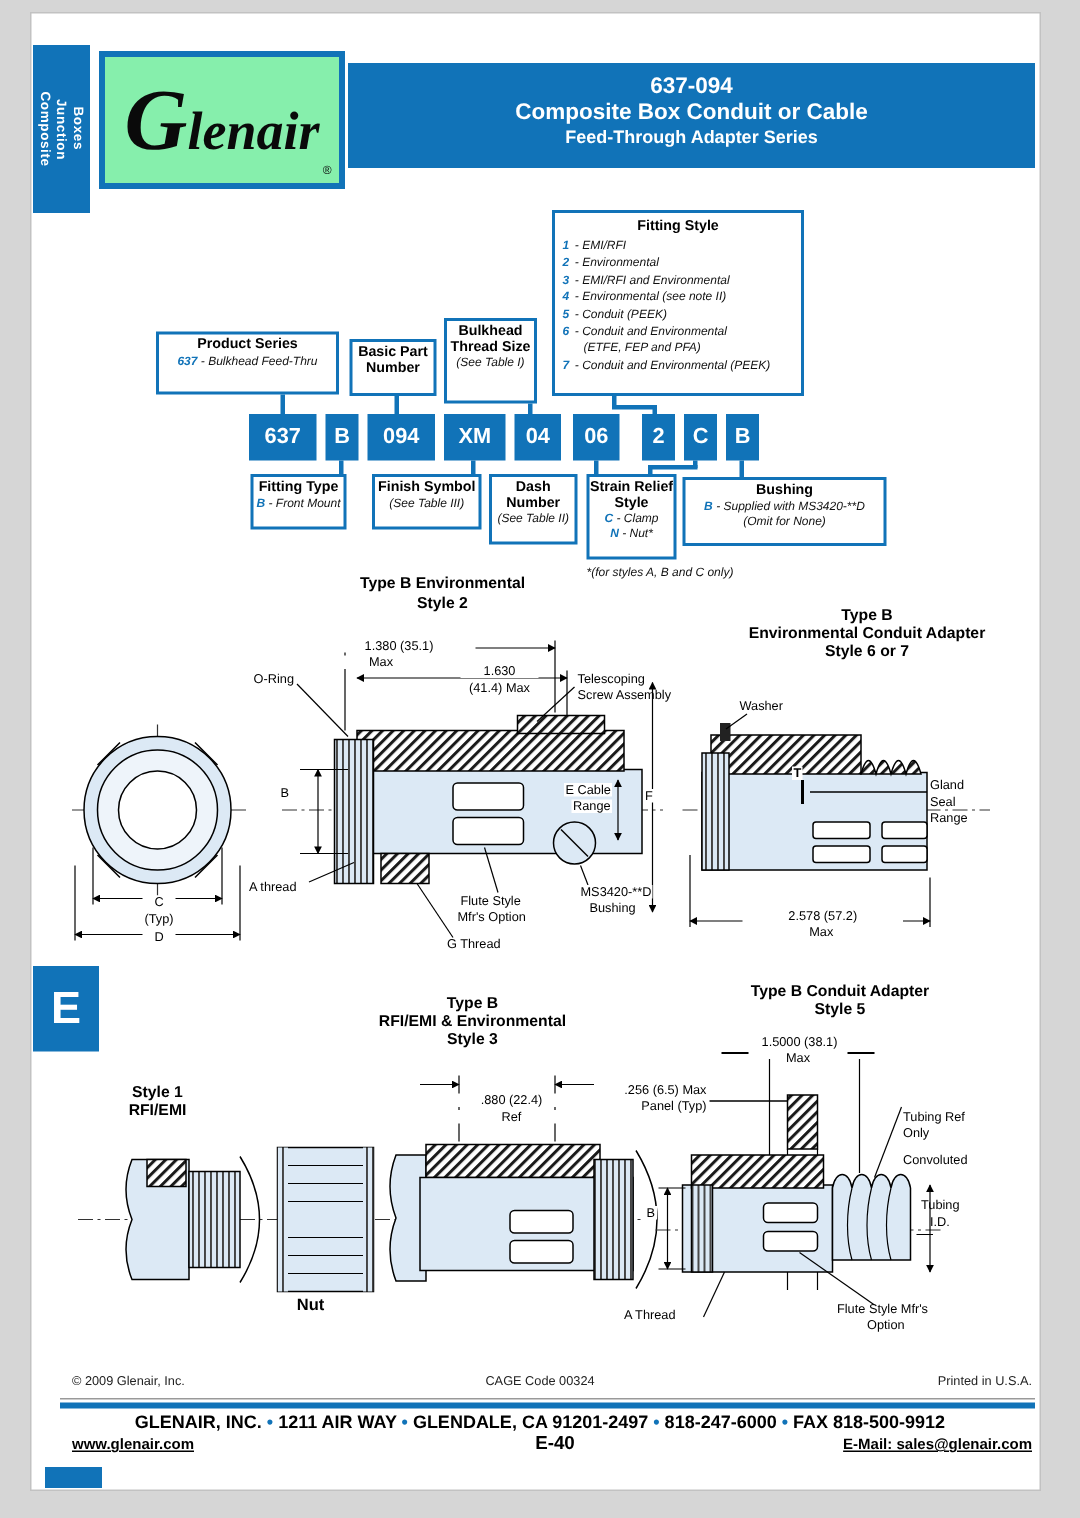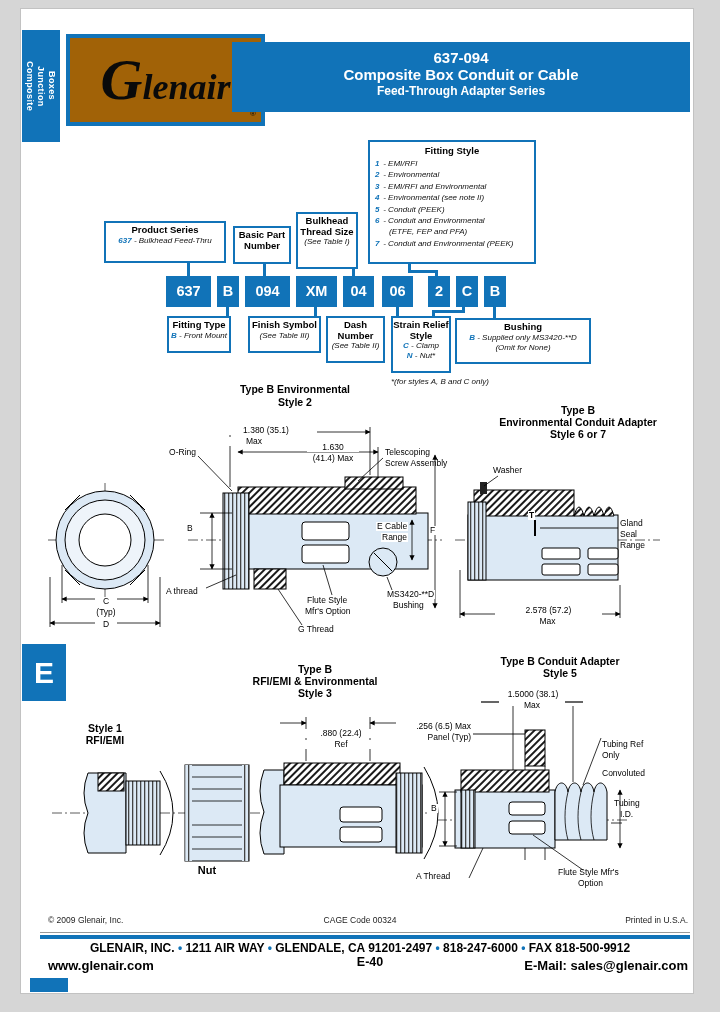--- a/index.html
+++ b/index.html
@@ -4,21 +4,21 @@
 <style>
   :root{ --blue:#1173b8; --fill:#dce9f5; }
   html,body{margin:0;padding:0;}
   body{font-family:"Liberation Sans",sans-serif;background:#d6d6d6;}
   #page{position:relative;width:720px;height:1012px;background:#d6d6d6;overflow:hidden;}
   .abs{position:absolute;}
   #white-page{left:20px;top:8px;width:672px;height:984px;background:#fff;border:1px solid #c2c2c2;}
   
   #side-tab{left:22px;top:30px;width:38px;height:112px;background:var(--blue);display:flex;flex-direction:row;justify-content:center;align-items:center;gap:1px;}
   #side-tab span{writing-mode:vertical-lr;color:#fff;font-weight:bold;font-size:9px;letter-spacing:.4px;}
-  #logo-box{left:66px;top:34px;width:156px;height:84px;background:#a16207;border:4px solid var(--blue);padding-left:35px;}
+  #logo-box{left:66px;top:34px;width:156px;height:84px;background:#86efac;border:4px solid var(--blue);}
   #logo-text{position:absolute;left:0;right:0;top:8px;text-align:center;font-family:"Liberation Serif",serif;font-style:italic;font-weight:bold;font-size:36px;color:#0a0a0a;}
   #logo-text::first-letter{font-size:58px;}
   #logo-reg{position:absolute;right:5px;bottom:4px;font-size:8px;color:#0a0a0a;}
   #header-bar{left:232px;top:42px;width:458px;height:70px;background:var(--blue);color:#fff;text-align:center;padding-top:7px;box-sizing:border-box;}
   #header-bar .h1{font-size:15px;font-weight:bold;line-height:17px;}
   #header-bar .h2{font-size:15px;font-weight:bold;line-height:18px;}
   #header-bar .h3{font-size:12px;font-weight:bold;line-height:15px;}
   
   #fitting-box{left:368px;top:140px;width:168px;height:124px;border:2px solid var(--blue);background:#fff;box-sizing:border-box;padding:3px 5px;}
   #fitting-box .t{text-align:center;font-weight:bold;font-size:9.5px;margin-bottom:2px;}
@@ -44,21 +44,21 @@
   .bold{font-weight:bold;}
   
   #e-tab{left:22px;top:644px;width:44px;height:57px;background:var(--blue);color:#fff;font-weight:bold;font-size:30px;text-align:center;line-height:57px;}
   #corner-mark{left:30px;top:978px;width:38px;height:14px;background:var(--blue);}
   
   .ftr-small{position:absolute;font-size:8.5px;color:#222;}
   #ftr-rule-thin{left:40px;top:932px;width:650px;height:1px;background:#999;}
   #ftr-rule-blue{left:40px;top:935px;width:650px;height:4px;background:var(--blue);}
   #ftr-address{left:30px;top:941px;width:660px;text-align:center;font-weight:bold;font-size:12px;color:#000;white-space:nowrap;}
   #ftr-address span+span::before{content:" \2022  ";color:var(--blue);}
-  .ftr-bold-small{position:absolute;font-weight:bold;font-size:13px;color:#000;}
+  .ftr-bold-small{position:absolute;font-weight:bold;font-size:10px;color:#000;text-decoration:underline;}
   #ftr-page{left:310px;top:955px;width:120px;text-align:center;font-weight:bold;font-size:12.5px;}
   svg{position:absolute;}
 </style>
 </head>
 <body>
 
 <div id="page">
   <div class="abs" id="white-page"></div>
 
   <div class="abs" id="side-tab">
@@ -136,21 +136,21 @@
     <div class="t">Dash Number</div>
     <div class="i">(See Table II)</div>
   </div>
   <div class="cbox" style="left:391px;top:316px;width:60px;height:57px;">
     <div class="t">Strain Relief Style</div>
     <div class="i"><span class="code">C</span> <span>- Clamp</span></div>
     <div class="i"><span class="code">N</span> <span>- Nut*</span></div>
   </div>
   <div class="cbox" style="left:455px;top:318px;width:136px;height:46px;">
     <div class="t">Bushing</div>
-    <div class="i"><span class="code">B</span> <span>- Supplied only MS3420-**D</span></div>
+    <div class="i"><span class="code">B</span> <span>- Supplied with MS3420-**D</span></div>
     <div class="i">(Omit for None)</div>
   </div>
   <div class="footnote" style="left:391px;top:377px;">*(for styles A, B and C only)</div>
 
   <svg style="left:40px;top:425px;" width="410" height="215" viewBox="0 0 410 215">
     <defs>
       <marker id="ar1" viewBox="0 0 10 10" refX="9" refY="5" markerWidth="6.5" markerHeight="6.5" orient="auto-start-reverse">
           <path d="M0,0 L10,5 L0,10 z"></path>
         </marker>
       <pattern id="ha1" width="5" height="5" patternUnits="userSpaceOnUse" patternTransform="rotate(45)">

